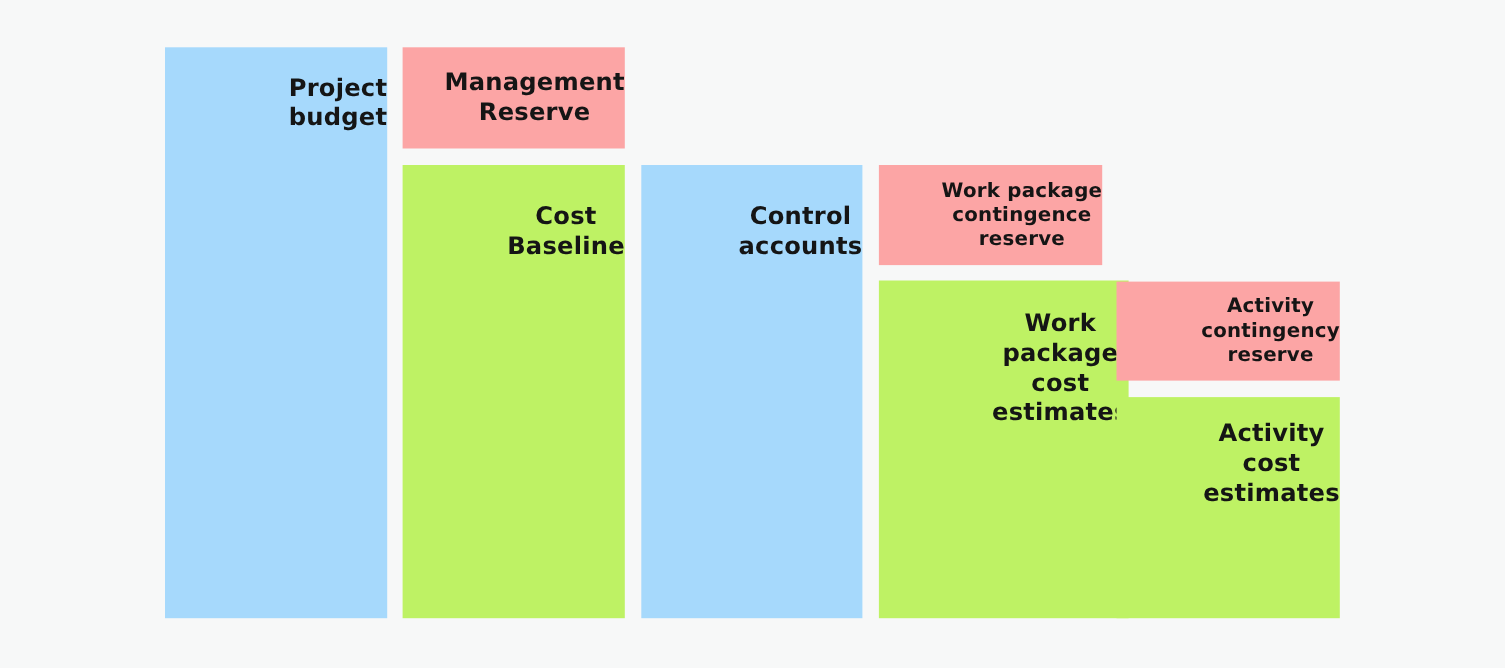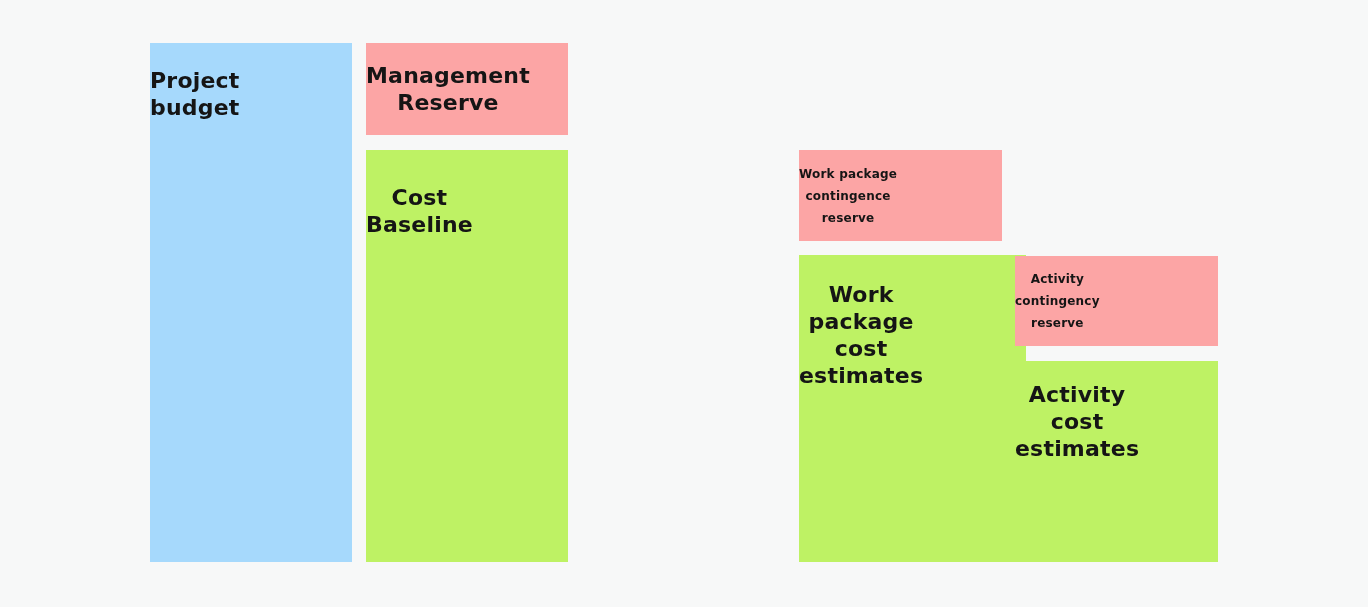--- a/index.html
+++ b/index.html
@@ -11,36 +11,36 @@
     position: relative;
     width: 1368px;
     height: 607px;
     background: #f7f8f8;
     overflow: hidden;
     font-family: "DejaVu Sans", "Liberation Sans", sans-serif;
   }
   .box {
     position: absolute;
     display: flex;
-    justify-content: flex-start;
+    justify-content: flex-end;
     box-sizing: border-box;
   }
   .box .label {
     white-space: pre-line;
     text-align: center;
     font-weight: 700;
     color: #151515;
     letter-spacing: 0.2px;
   }
   .fill-blue   { background: #a6d9fc; }
   .fill-orange { background: #fca5a5; }
   .fill-gray   { background: #bef264; }
 
   .text-lg { font-size: 22px; line-height: 27px; }
-  .text-sm { font-size: 12px; line-height: 22px; }
+  .text-sm { font-size: 18px; line-height: 22px; }
 
   .align-top    { align-items: flex-start; }
   .align-center { align-items: center; }
 
   
   .b1 { left: 150px;  top: 43px;  width: 202px; height: 519px; padding-top: 24px; }
   .b2 { left: 366px;  top: 43px;  width: 202px; height: 92px;  }
   .b3 { left: 366px;  top: 150px; width: 202px; height: 412px; padding-top: 34px; }
   .b4 { left: 583px;  top: 150px; width: 201px; height: 412px; padding-top: 34px; }
   .b5 { left: 799px;  top: 150px; width: 203px; height: 91px;  }
@@ -61,20 +61,24 @@
   <div class="box b2 fill-orange text-lg align-center">
     <span class="label">Management
 Reserve</span>
   </div>
 
   <div class="box b3 fill-gray text-lg align-top">
     <span class="label">Cost
 Baseline</span>
   </div>
 
+  <div class="box b4 fill-blue text-lg align-top">
+    <span class="label">Control
+accounts</span>
+  </div>
 
   <div class="box b5 fill-orange text-sm align-center">
     <span class="label">Work package
 contingence
 reserve</span>
   </div>
 
   <div class="box b6 fill-gray text-lg align-top">
     <span class="label">Work
 package

